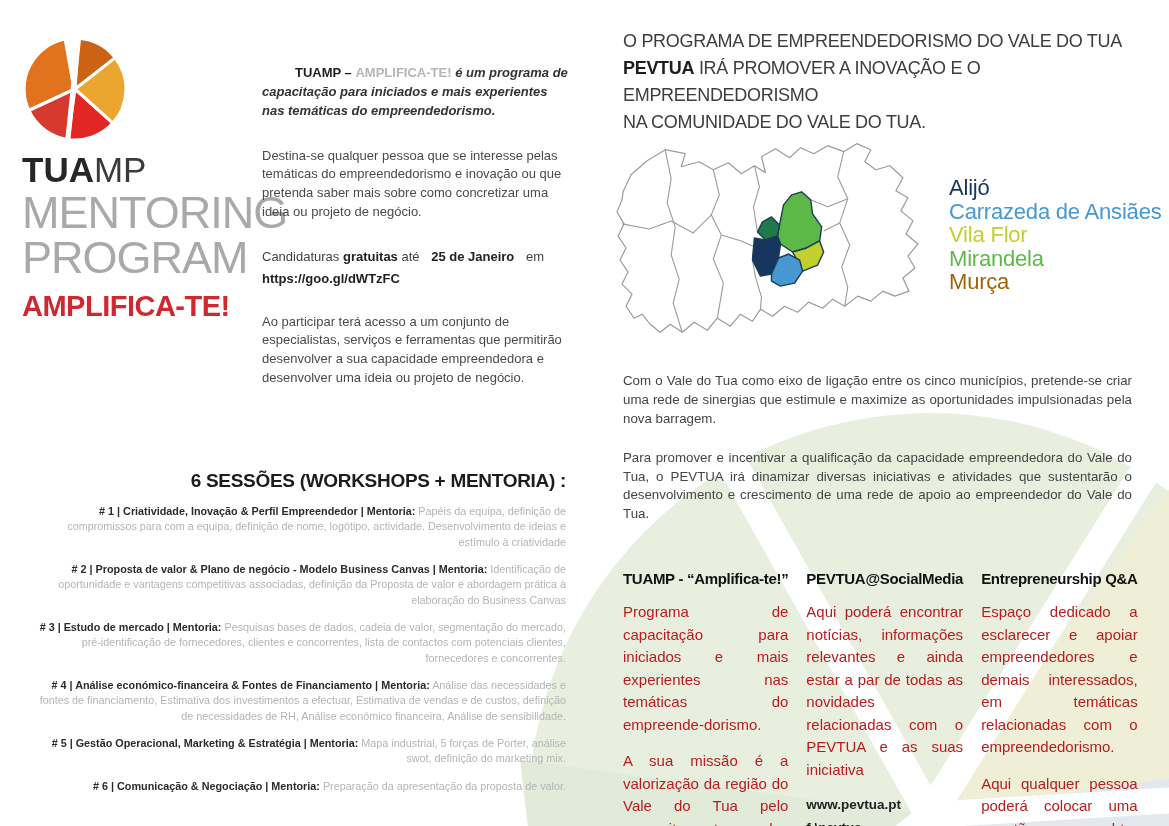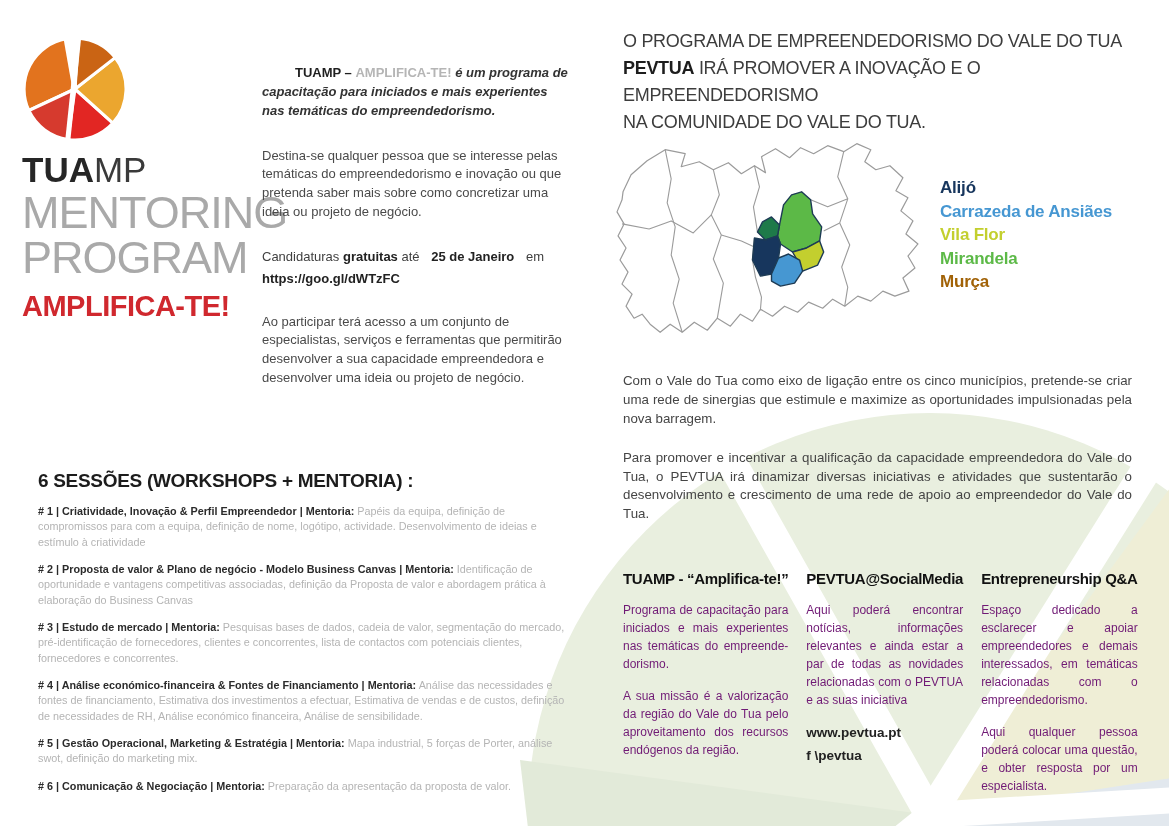--- a/index.html
+++ b/index.html
@@ -32,46 +32,46 @@
   .lead .lead-bold { font-style:normal; color:#1f1f1f;margin-left:33px; }
   .lead .lead-gray { font-style:normal; color:#b5b5b5; }
   .p-gap-1 { margin-top:26px; }
   .apply { margin-top:26px; color:#3f3f3f; }
   .apply b { color:#222; }
   .apply .sp { display:inline-block; width:8px; }
   .apply-url { display:block; font-weight:700; color:#222; text-decoration:none; margin-top:3px; }
   .p-gap-2 { margin-top:24px; }
 
   
-  #sessions { left:38px; top:470px; width:528px; z-index:2; }
+  #sessions { left:38px; top:470px; width:528px; z-index:2;text-align:right; }
   #sessions h2 { font-size:19px; font-weight:800; color:#1c1c1c; letter-spacing:-0.3px; }
   .session { margin-top:12px; font-size:10.8px; line-height:1.42; }
   .session .s-label { font-weight:700; color:#2b2b2b; }
   .session .s-desc { color:#b4b4b4; }
 
   
   #pevtua-heading { left:623px; top:28px; width:512px; z-index:2;
     font-size:18px; line-height:1.5; color:#3d3d3d; letter-spacing:-0.3px; font-weight:400; }
   #pevtua-heading strong { color:#1d1d1d; font-weight:800; }
 
   #map-wrap { left:613px; top:136px; width:316px; height:230px; z-index:2; }
   #map-wrap svg { width:100%; height:100%; }
 
   #municipalities { left:940px; top:176px; z-index:2; }
-  .muni { font-size:17px; font-weight:700; line-height:23.5px; letter-spacing:-0.2px; }
+  .muni { font-size:22px; font-weight:400; line-height:23.5px; letter-spacing:-0.2px;margin-left:9px; }
 
   #pevtua-paras { left:623px; top:372px; width:509px; z-index:2;
     font-size:13.3px; line-height:1.42; color:#454545; text-align:justify; }
   #pevtua-paras p + p { margin-top:20px; }
 
   
   #cols { left:623px; top:570px; width:512px; z-index:2;
     display:grid; grid-template-columns:1fr 1fr 1fr; column-gap:18px; }
   .col h3 { font-size:15px; font-weight:800; color:#111; letter-spacing:-0.3px; white-space:nowrap; }
-  .col p { margin-top:14px; font-size:12px; line-height:1.5; color:#701a75; text-align:justify; }
+  .col p { margin-top:14px; font-size:15px; line-height:1.5; color:#b91c1c; text-align:justify; }
   .col .links { margin-top:16px; }
   .col .links a { display:block; font-size:13.5px; font-weight:700; color:#222;
     text-decoration:none; margin-top:8px; }
 </style>
 </head>
 <body>
 
 <div class="page">
 
   <svg id="watermark" viewBox="0 0 1169 826">

